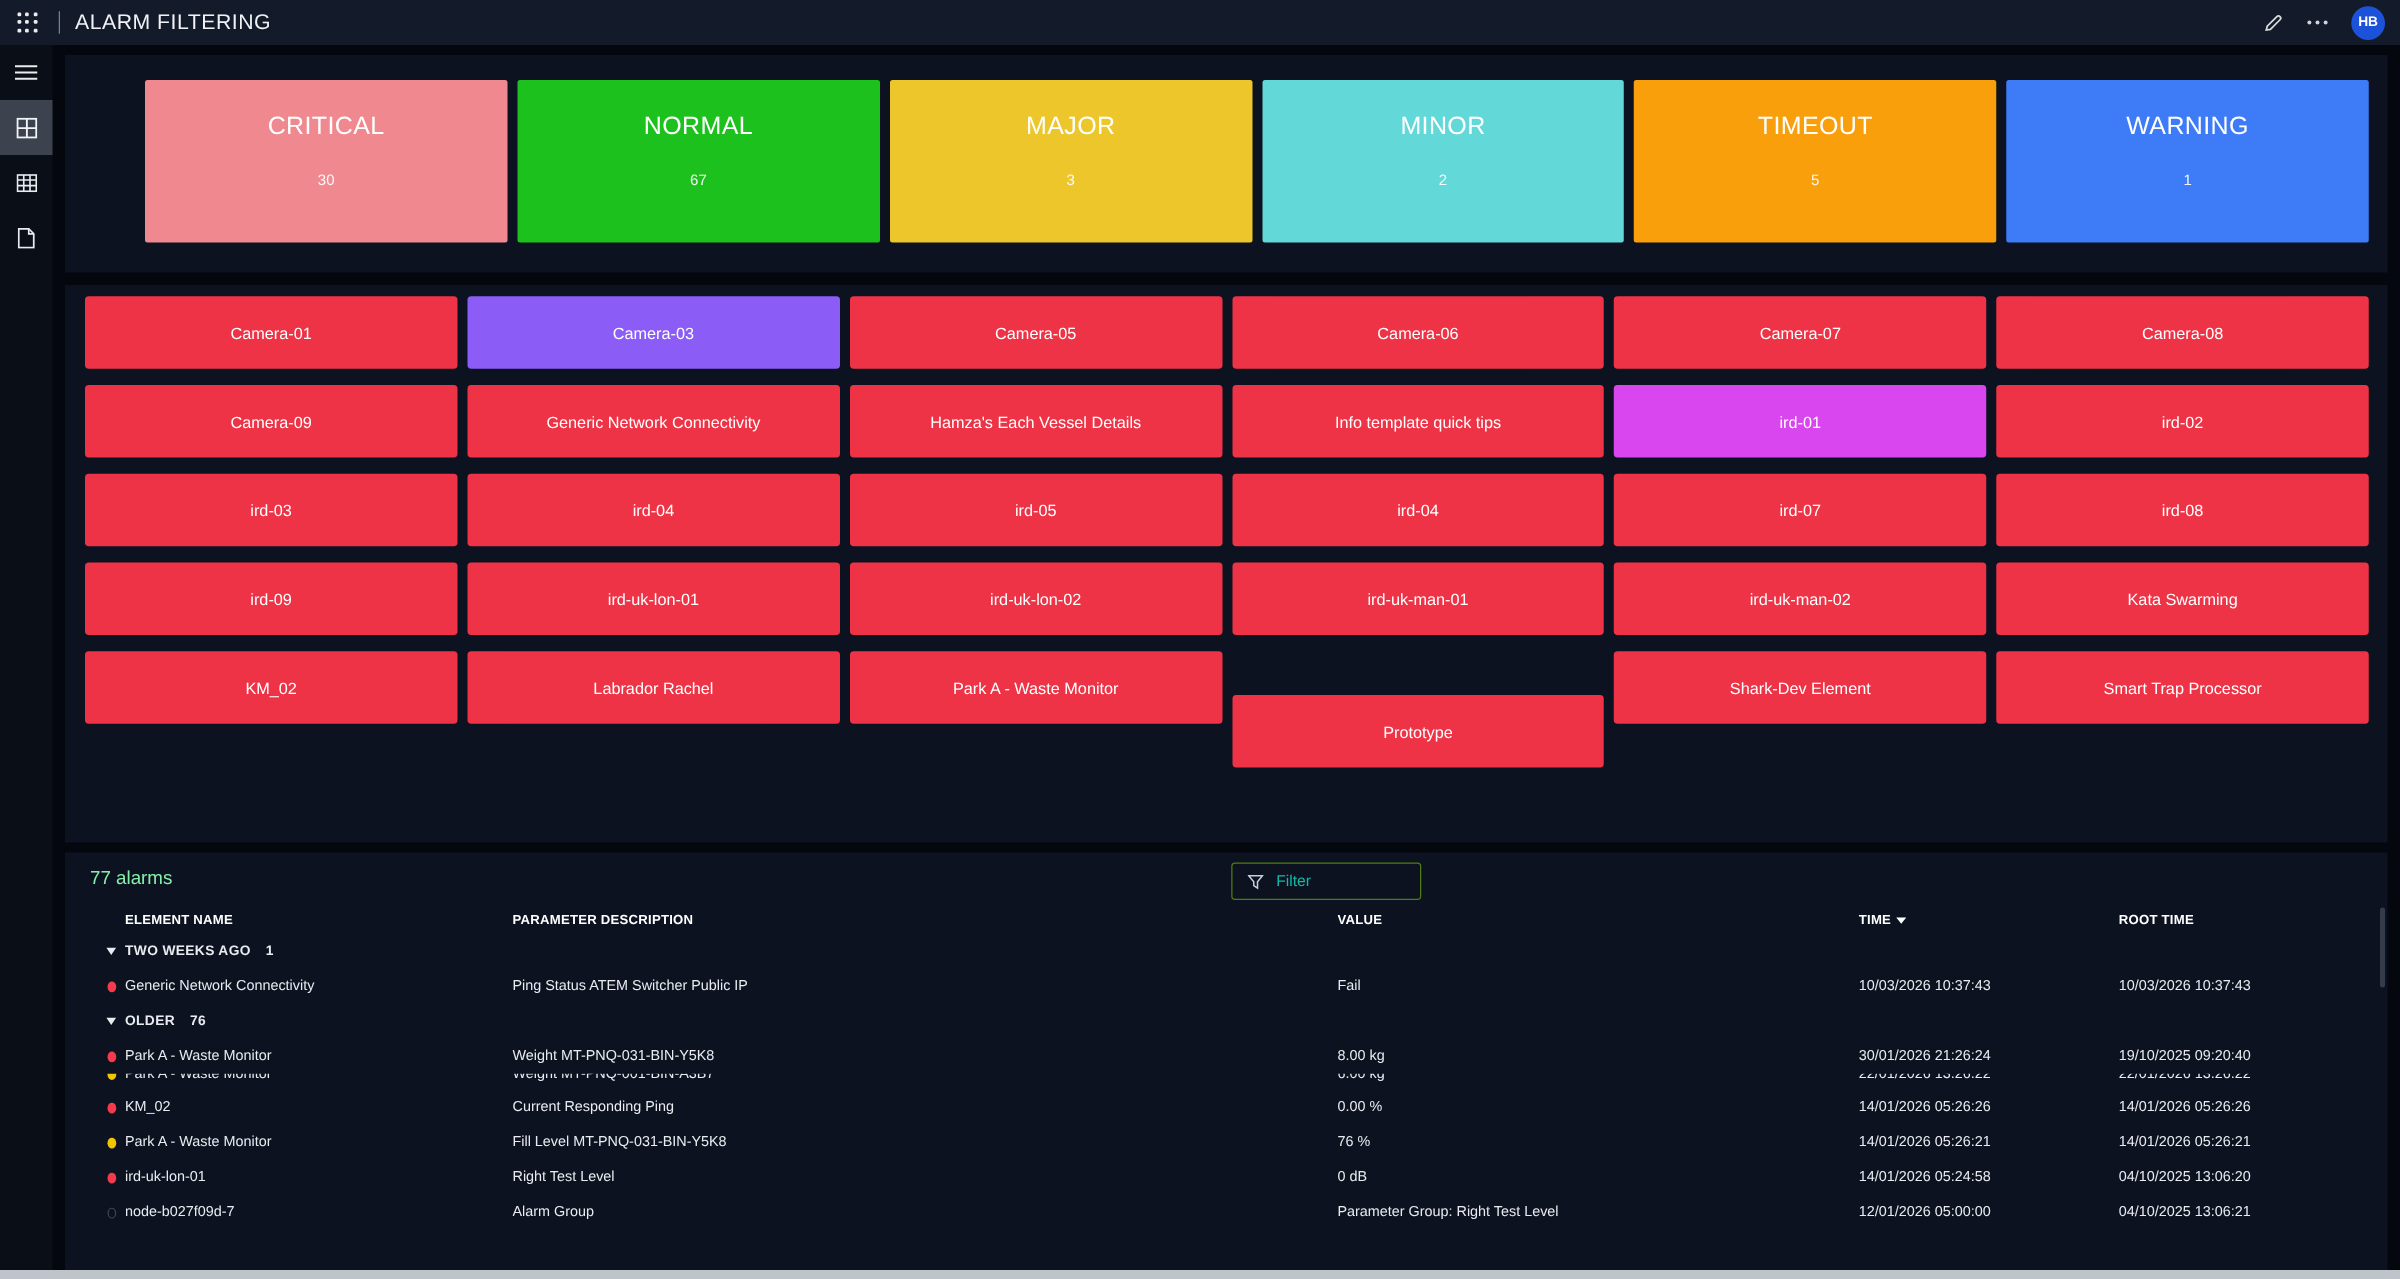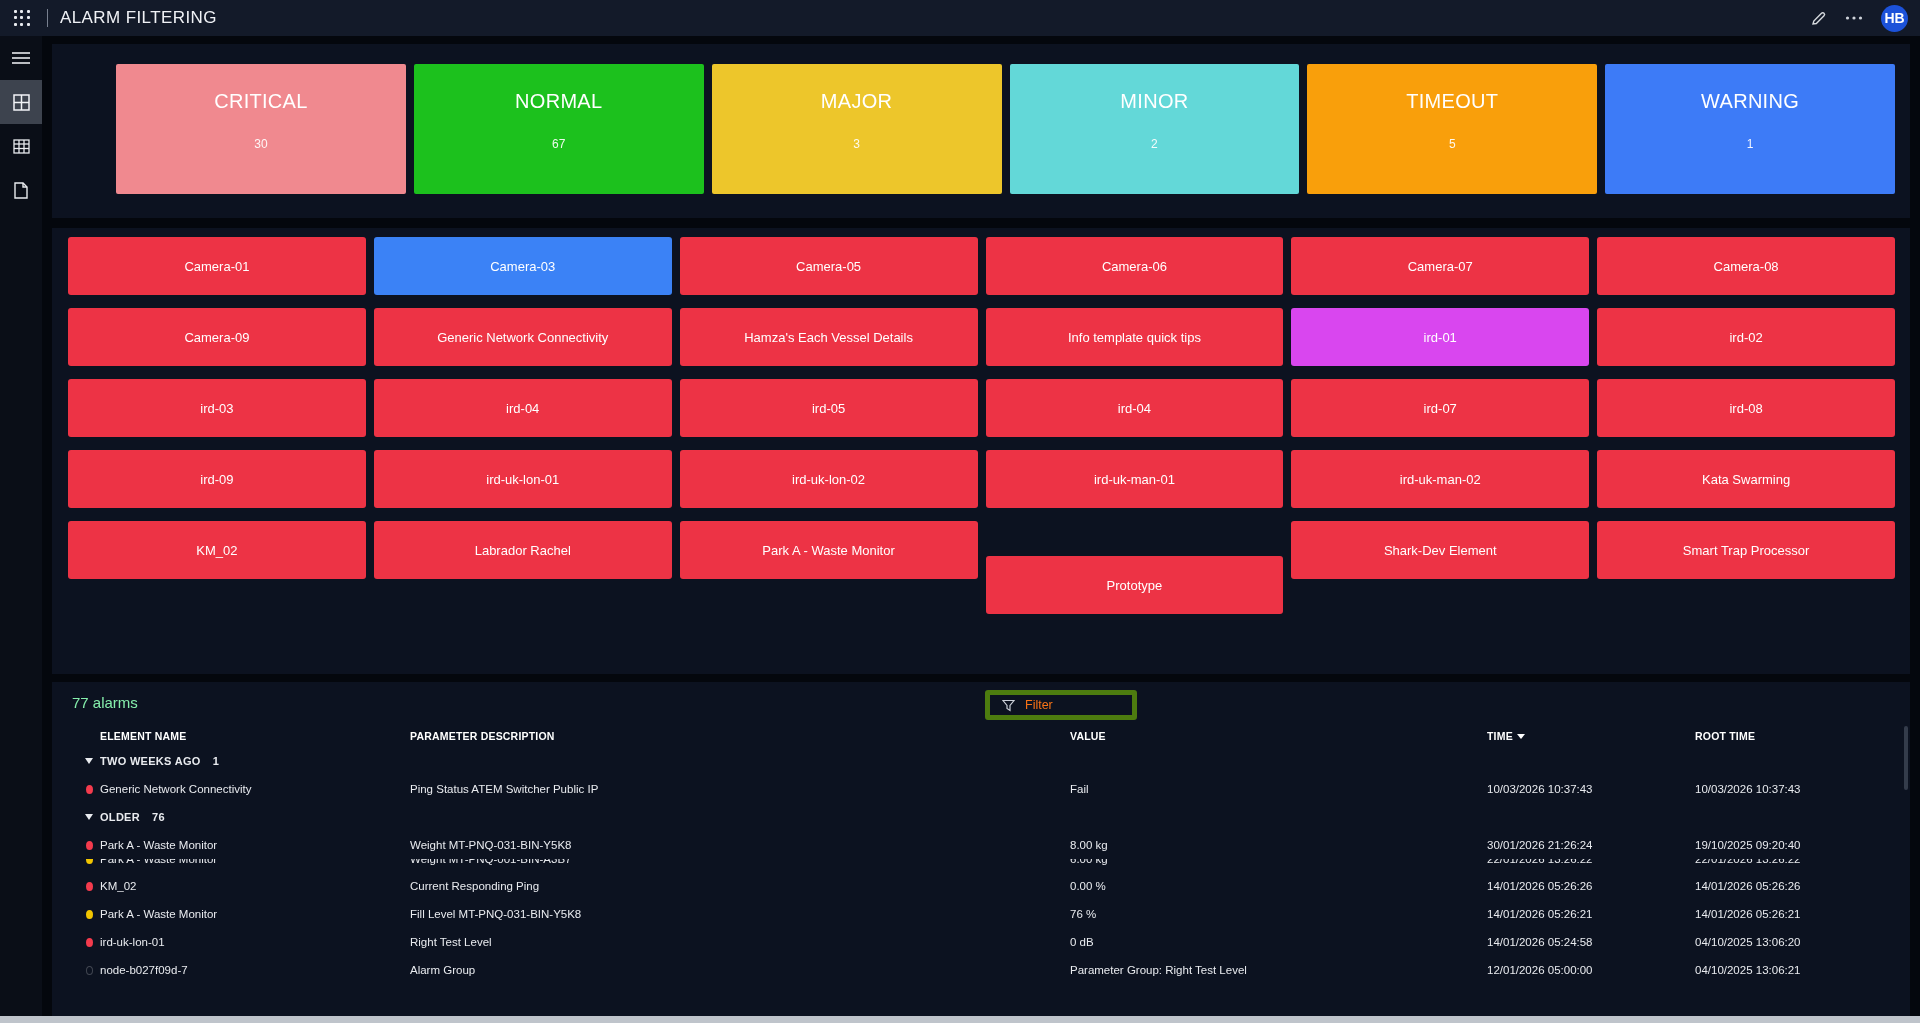--- a/index.html
+++ b/index.html
@@ -18,21 +18,21 @@
   .apps-icon { width:16px; height:16px; margin-left:14px; display:grid;
     grid-template-columns:repeat(3,1fr); grid-template-rows:repeat(3,1fr);
     gap:3px; cursor:pointer; }
   .apps-icon span { width:3px; height:3px; background:#e9ebef; border-radius:1px; }
   .topbar-divider { width:1px; height:18px; background:#8b93a1; opacity:.85; margin:0 12px 0 17px; }
   .page-title { font-size:17px; letter-spacing:.4px; color:#f0f2f6; font-weight:400; }
   .topbar-right { margin-left:auto; display:flex; align-items:center; gap:18px; padding-right:12px; }
   .icon-btn { display:flex; align-items:center; justify-content:center; cursor:pointer; }
   .avatar { width:27px; height:27px; border-radius:50%; background:#1c52d9;
     display:flex; align-items:center; justify-content:center;
-    font-size:14px; font-weight:700; color:#fff; cursor:pointer; }
+    font-size:11px; font-weight:700; color:#fff; cursor:pointer; }
   
   .sidebar { position:absolute; top:36px; left:0; width:42px; height:987px;
     background:#0a0e17; display:flex; flex-direction:column; z-index:4; }
   .side-item { width:42px; height:44px; display:flex; align-items:center;
     justify-content:center; cursor:pointer; }
   .side-item.active { background:#3d434e; }
   
   .main { position:absolute; top:36px; left:42px; width:1878px; height:987px;
     padding:8px 10px 0 10px; }
   .panel { background:#0c1220; width:1858px; }
@@ -45,22 +45,22 @@
   .panel-tiles { height:446px; padding:9px 15px 0 16px; margin-bottom:8px; }
   .tiles-grid { display:grid; grid-template-columns:repeat(6,1fr);
     column-gap:8px; row-gap:13px; }
   .tile { height:58px; border-radius:3px; display:flex; align-items:center;
     justify-content:center; font-size:13px; color:#fff; cursor:pointer;
     text-align:center; padding:0 8px; }
   
   .panel-alarms { height:341px; position:relative; padding:12px 0 0 18px; }
   .alarms-count { font-size:15px; color:#86efac; padding-left:2px; }
   .filter-btn { position:absolute; left:933px; top:8px; width:152px; height:30px;
-    border:5px solid #4d7c0f; border-radius:3px; display:flex; align-items:center;
-    gap:10px; padding-left:12px; cursor:pointer; color:#f97316; font-size:12.5px; }
+    border:1px solid #4d7c0f; border-radius:3px; display:flex; align-items:center;
+    gap:10px; padding-left:12px; cursor:pointer; color:#14b8a6; font-size:12.5px; }
   .table { margin:14px 0 0 8px; }
   .trow { display:grid; grid-template-columns:22px 310px 660px 417px 208px auto;
     height:28px; align-items:center; font-size:11.5px; color:#e9ebef; cursor:pointer; }
   .thead { height:22px; font-size:10.5px; font-weight:700; letter-spacing:.2px; color:#fff; }
   .thead .cell { display:flex; align-items:center; gap:4px; }
   .cell { overflow:hidden; white-space:nowrap; }
   .dotcell { display:flex; justify-content:center; align-items:center; }
   .dot { width:7px; height:9px; border-radius:50%; }
   .dot-hollow { background:transparent; border:1px solid rgba(255,255,255,.22); }
   .group-row { font-weight:700; font-size:11px; letter-spacing:.3px; }
@@ -179,21 +179,21 @@
       <div class="status-card" style="background: rgb(61, 123, 247);">
         <div class="lbl">WARNING</div>
         <div class="cnt">1</div>
       </div>
     </div>
   </div>
 
   <div class="panel panel-tiles">
     <div class="tiles-grid">
       <div class="tile" style="background: rgb(237, 51, 69);">Camera-01</div>
-      <div class="tile" style="background: #3b82f6;">Camera-03</div>
+      <div class="tile" style="background: #8b5cf6;">Camera-03</div>
       <div class="tile" style="background: rgb(237, 51, 69);">Camera-05</div>
       <div class="tile" style="background: rgb(237, 51, 69);">Camera-06</div>
       <div class="tile" style="background: rgb(237, 51, 69);">Camera-07</div>
       <div class="tile" style="background: rgb(237, 51, 69);">Camera-08</div>
       <div class="tile" style="background: rgb(237, 51, 69);">Camera-09</div>
       <div class="tile" style="background: rgb(237, 51, 69);">Generic Network Connectivity</div>
       <div class="tile" style="background: rgb(237, 51, 69);">Hamza's Each Vessel Details</div>
       <div class="tile" style="background: rgb(237, 51, 69);">Info template quick tips</div>
       <div class="tile" style="background: #d946ef;">ird-01</div>
       <div class="tile" style="background: rgb(237, 51, 69);">ird-02</div>

